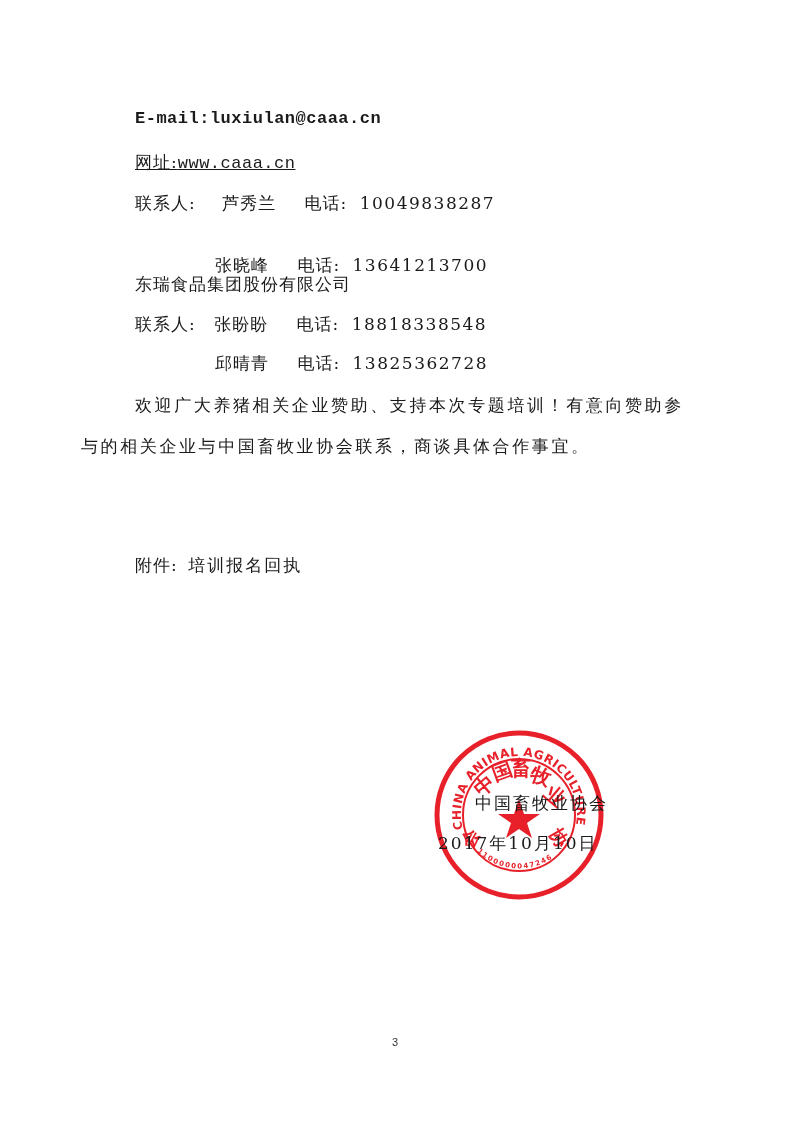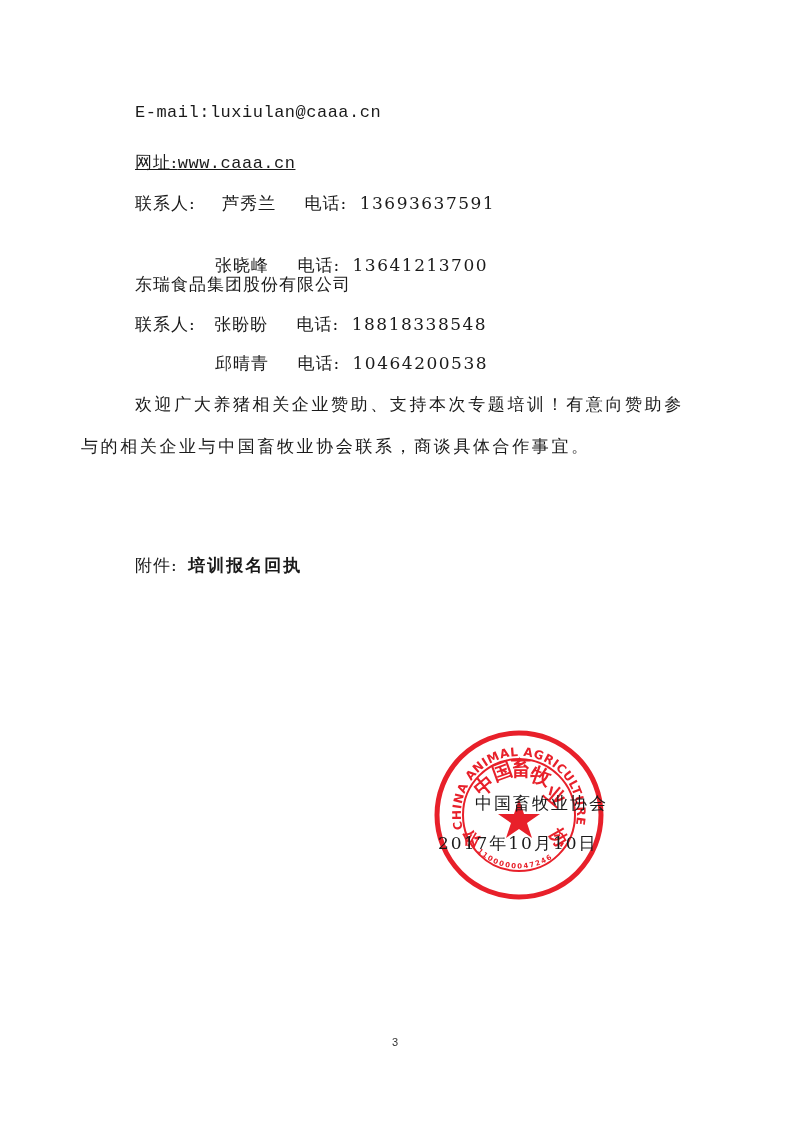--- a/index.html
+++ b/index.html
@@ -50,62 +50,62 @@
       left: 392px;
       top: 1036px;
       font-family: "Liberation Sans", "DejaVu Sans", sans-serif;
       font-size: 11px;
       color: #333;
     }
   </style>
 </head>
 <body>
 
-<div class="line" style="left:135px; top:100px;">
+<div class="line" style="left:135px; top:106px;font-weight:bold;">
   <span class="mono">E-mail:</span><span class="mono">luxiulan@caaa.cn</span>
 </div>
 
 <div class="line" style="left:135px; top:151px;text-decoration:underline;">
   <span>网址:</span><span class="mono">www.caaa.cn</span>
 </div>
 
 <div class="line" style="left:135px; top:192px;">
   <span>联系人:</span>
   <span style="margin-left:20px;">芦秀兰</span>
   <span style="margin-left:22px;">电话:</span>
-  <span class="phone" style="margin-left:6px;">13693637591</span>
+  <span class="phone" style="margin-left:6px;">10049838287</span>
 </div>
 
 <div class="line" style="left:215px; top:232px;margin-top:22px;">
   <span>张晓峰</span>
   <span style="margin-left:22px;">电话:</span>
   <span class="phone" style="margin-left:6px;">13641213700</span>
 </div>
 
 <div class="line" style="left:135px; top:273px;">东瑞食品集团股份有限公司</div>
 
 <div class="line" style="left:135px; top:313px;">
   <span>联系人:</span>
   <span style="margin-left:12px;">张盼盼</span>
   <span style="margin-left:22px;">电话:</span>
   <span class="phone" style="margin-left:6px;">18818338548</span>
 </div>
 
 <div class="line" style="left:215px; top:352px;">
   <span>邱晴青</span>
   <span style="margin-left:22px;">电话:</span>
-  <span class="phone" style="margin-left:6px;">10464200538</span>
+  <span class="phone" style="margin-left:6px;">13825362728</span>
 </div>
 
-<div class="line" style="left:135px; top:394px; letter-spacing:2.6px;font-family:Liberation Serif, serif;">欢迎广大养猪相关企业赞助、支持本次专题培训！有意向赞助参</div>
+<div class="line" style="left:135px; top:394px; letter-spacing:2.6px;">欢迎广大养猪相关企业赞助、支持本次专题培训！有意向赞助参</div>
 <div class="line" style="left:81px; top:435px; letter-spacing:2.6px;">与的相关企业与中国畜牧业协会联系，商谈具体合作事宜。</div>
 
 <div class="line" style="left:135px; top:554px;">
   <span>附件:</span>
-  <span style="margin-left:4px; letter-spacing:2px;font-weight:bold;">培训报名回执</span>
+  <span style="margin-left:4px; letter-spacing:2px;">培训报名回执</span>
 </div>
 
 <svg class="stamp" viewBox="0 0 172 172" xmlns="http://www.w3.org/2000/svg">
   <defs>
     <path id="arcTop" d="M 30 100 A 58 58 0 1 1 142 100"></path>
     <path id="arcBottom" d="M 40 118 A 60 60 0 0 0 132 118"></path>
   </defs>
   <circle cx="86" cy="86" r="82" fill="none" stroke="#e8202a" stroke-width="5"></circle>
   <circle cx="86" cy="86" r="56" fill="none" stroke="#e8202a" stroke-width="2"></circle>
   <text font-family="DejaVu Sans, sans-serif" font-size="12" font-weight="bold" fill="#e8202a" letter-spacing="0.5">

